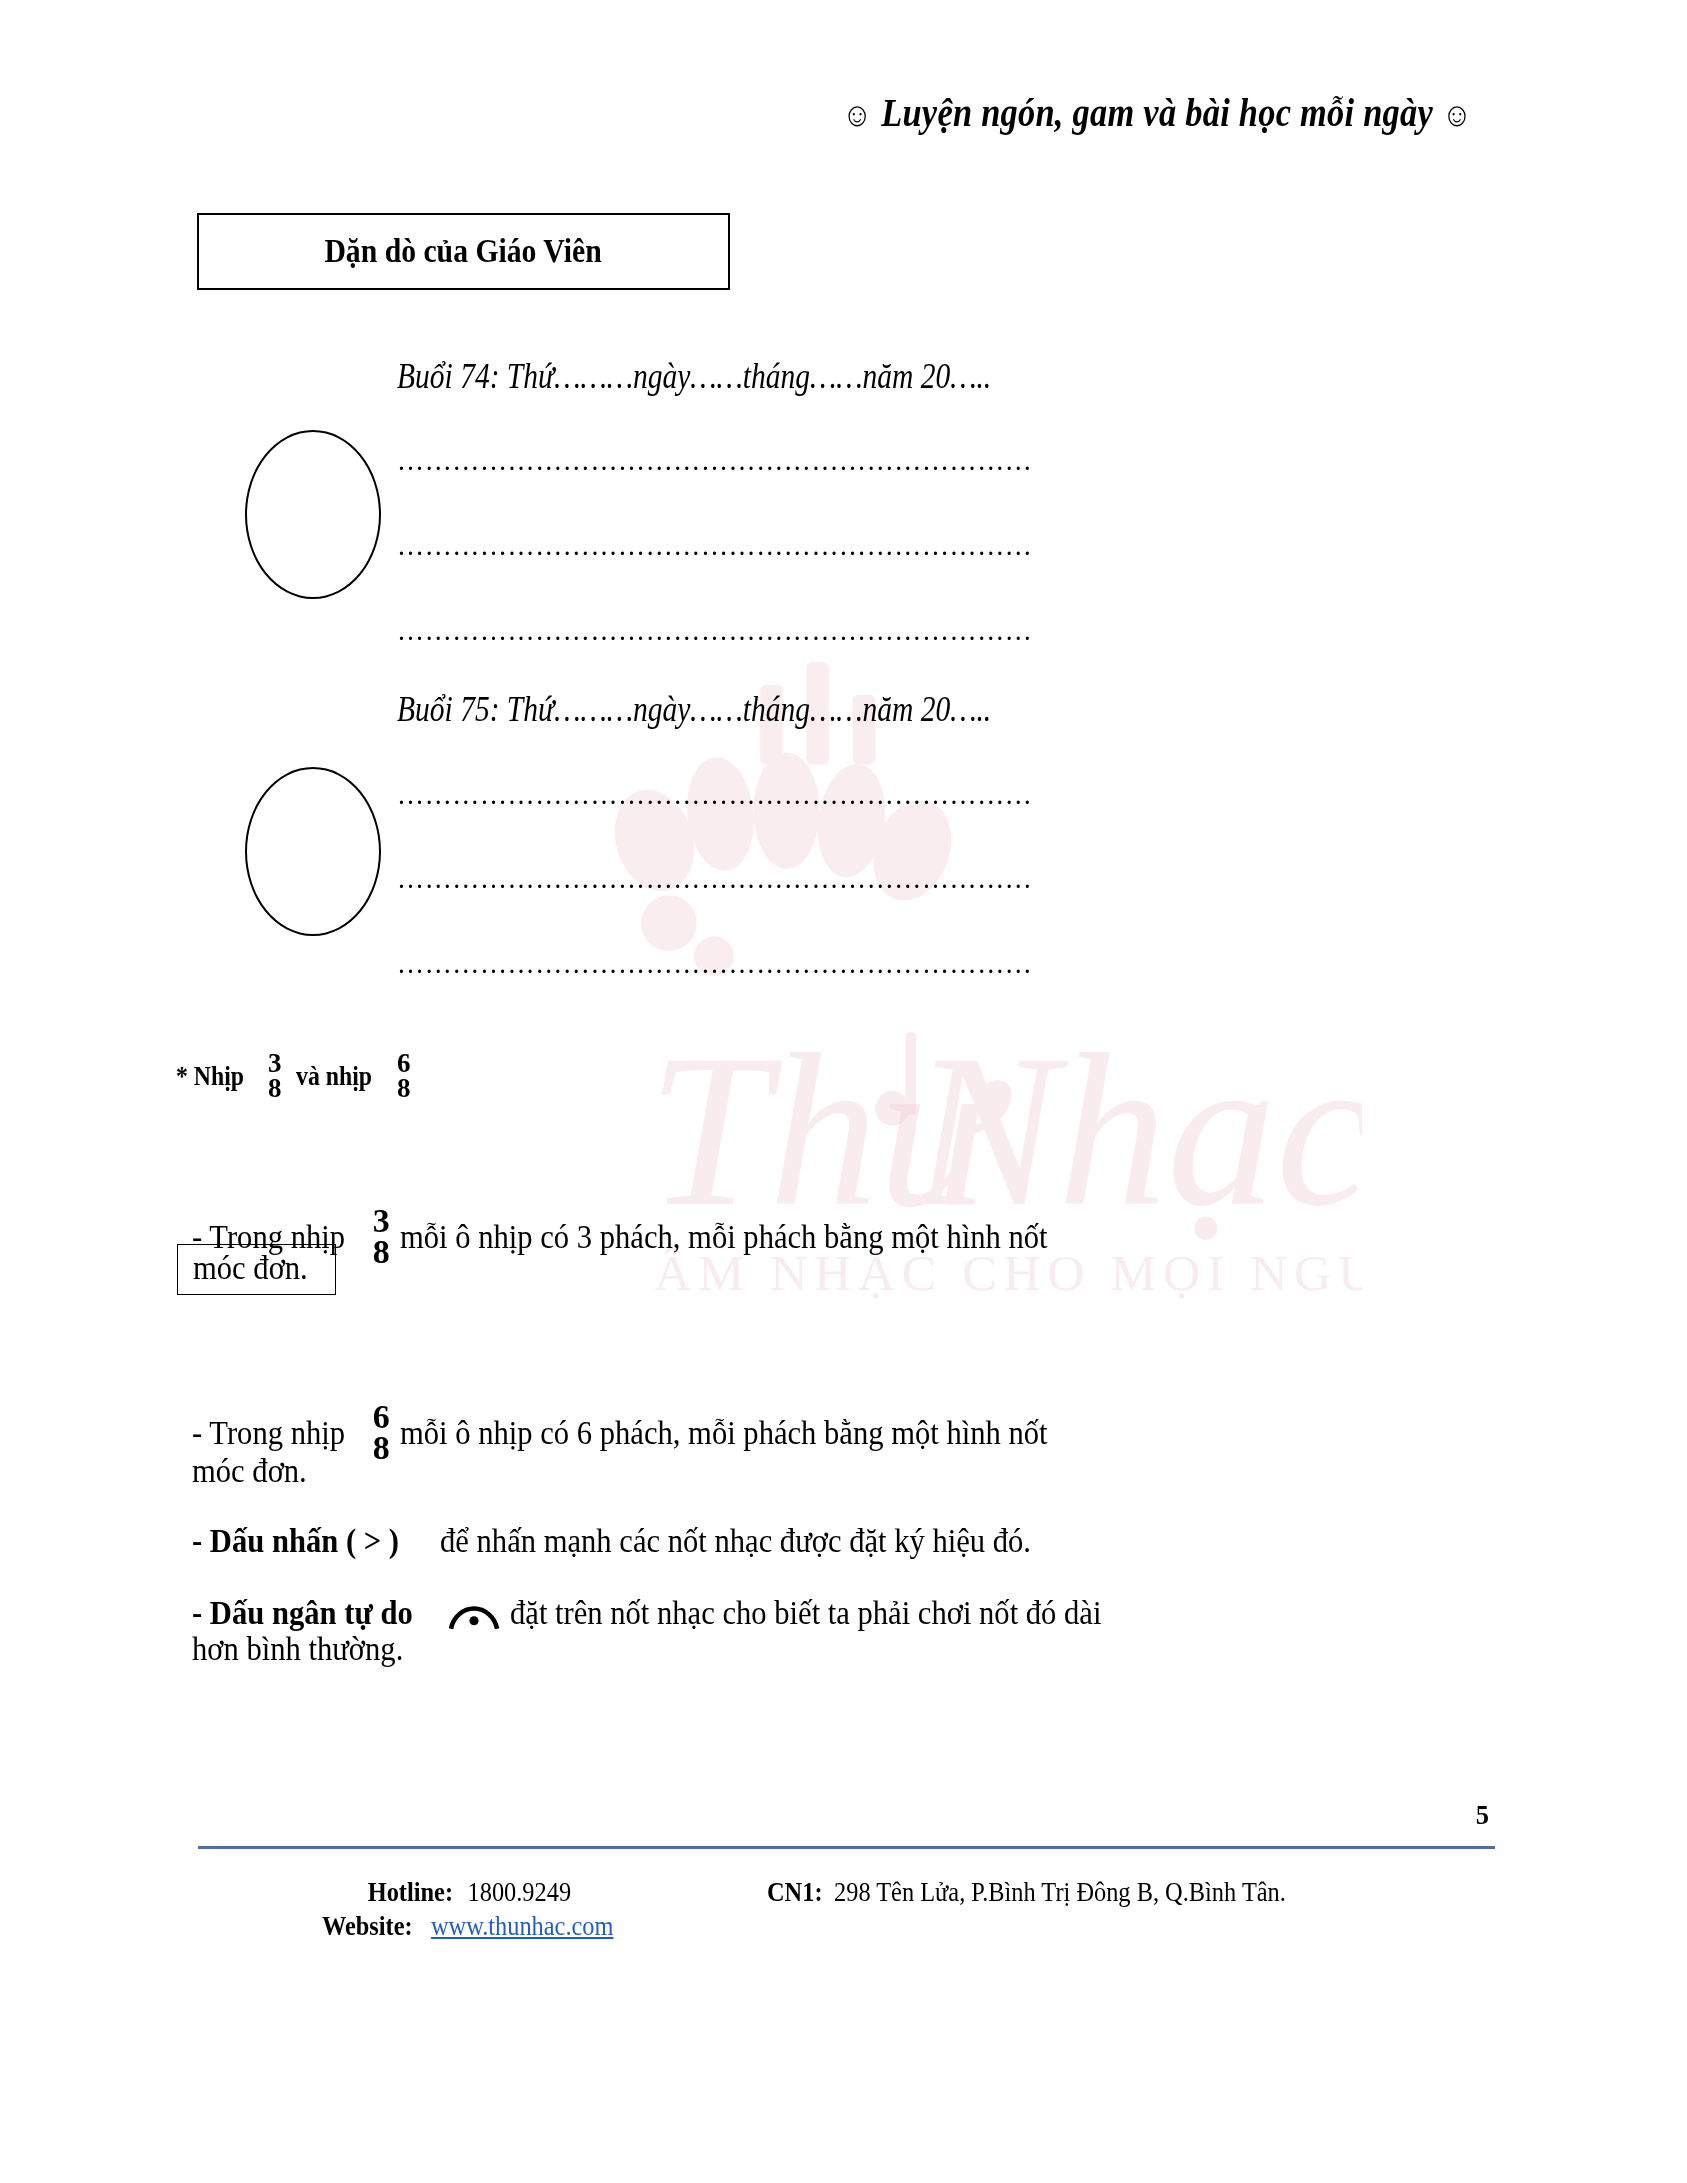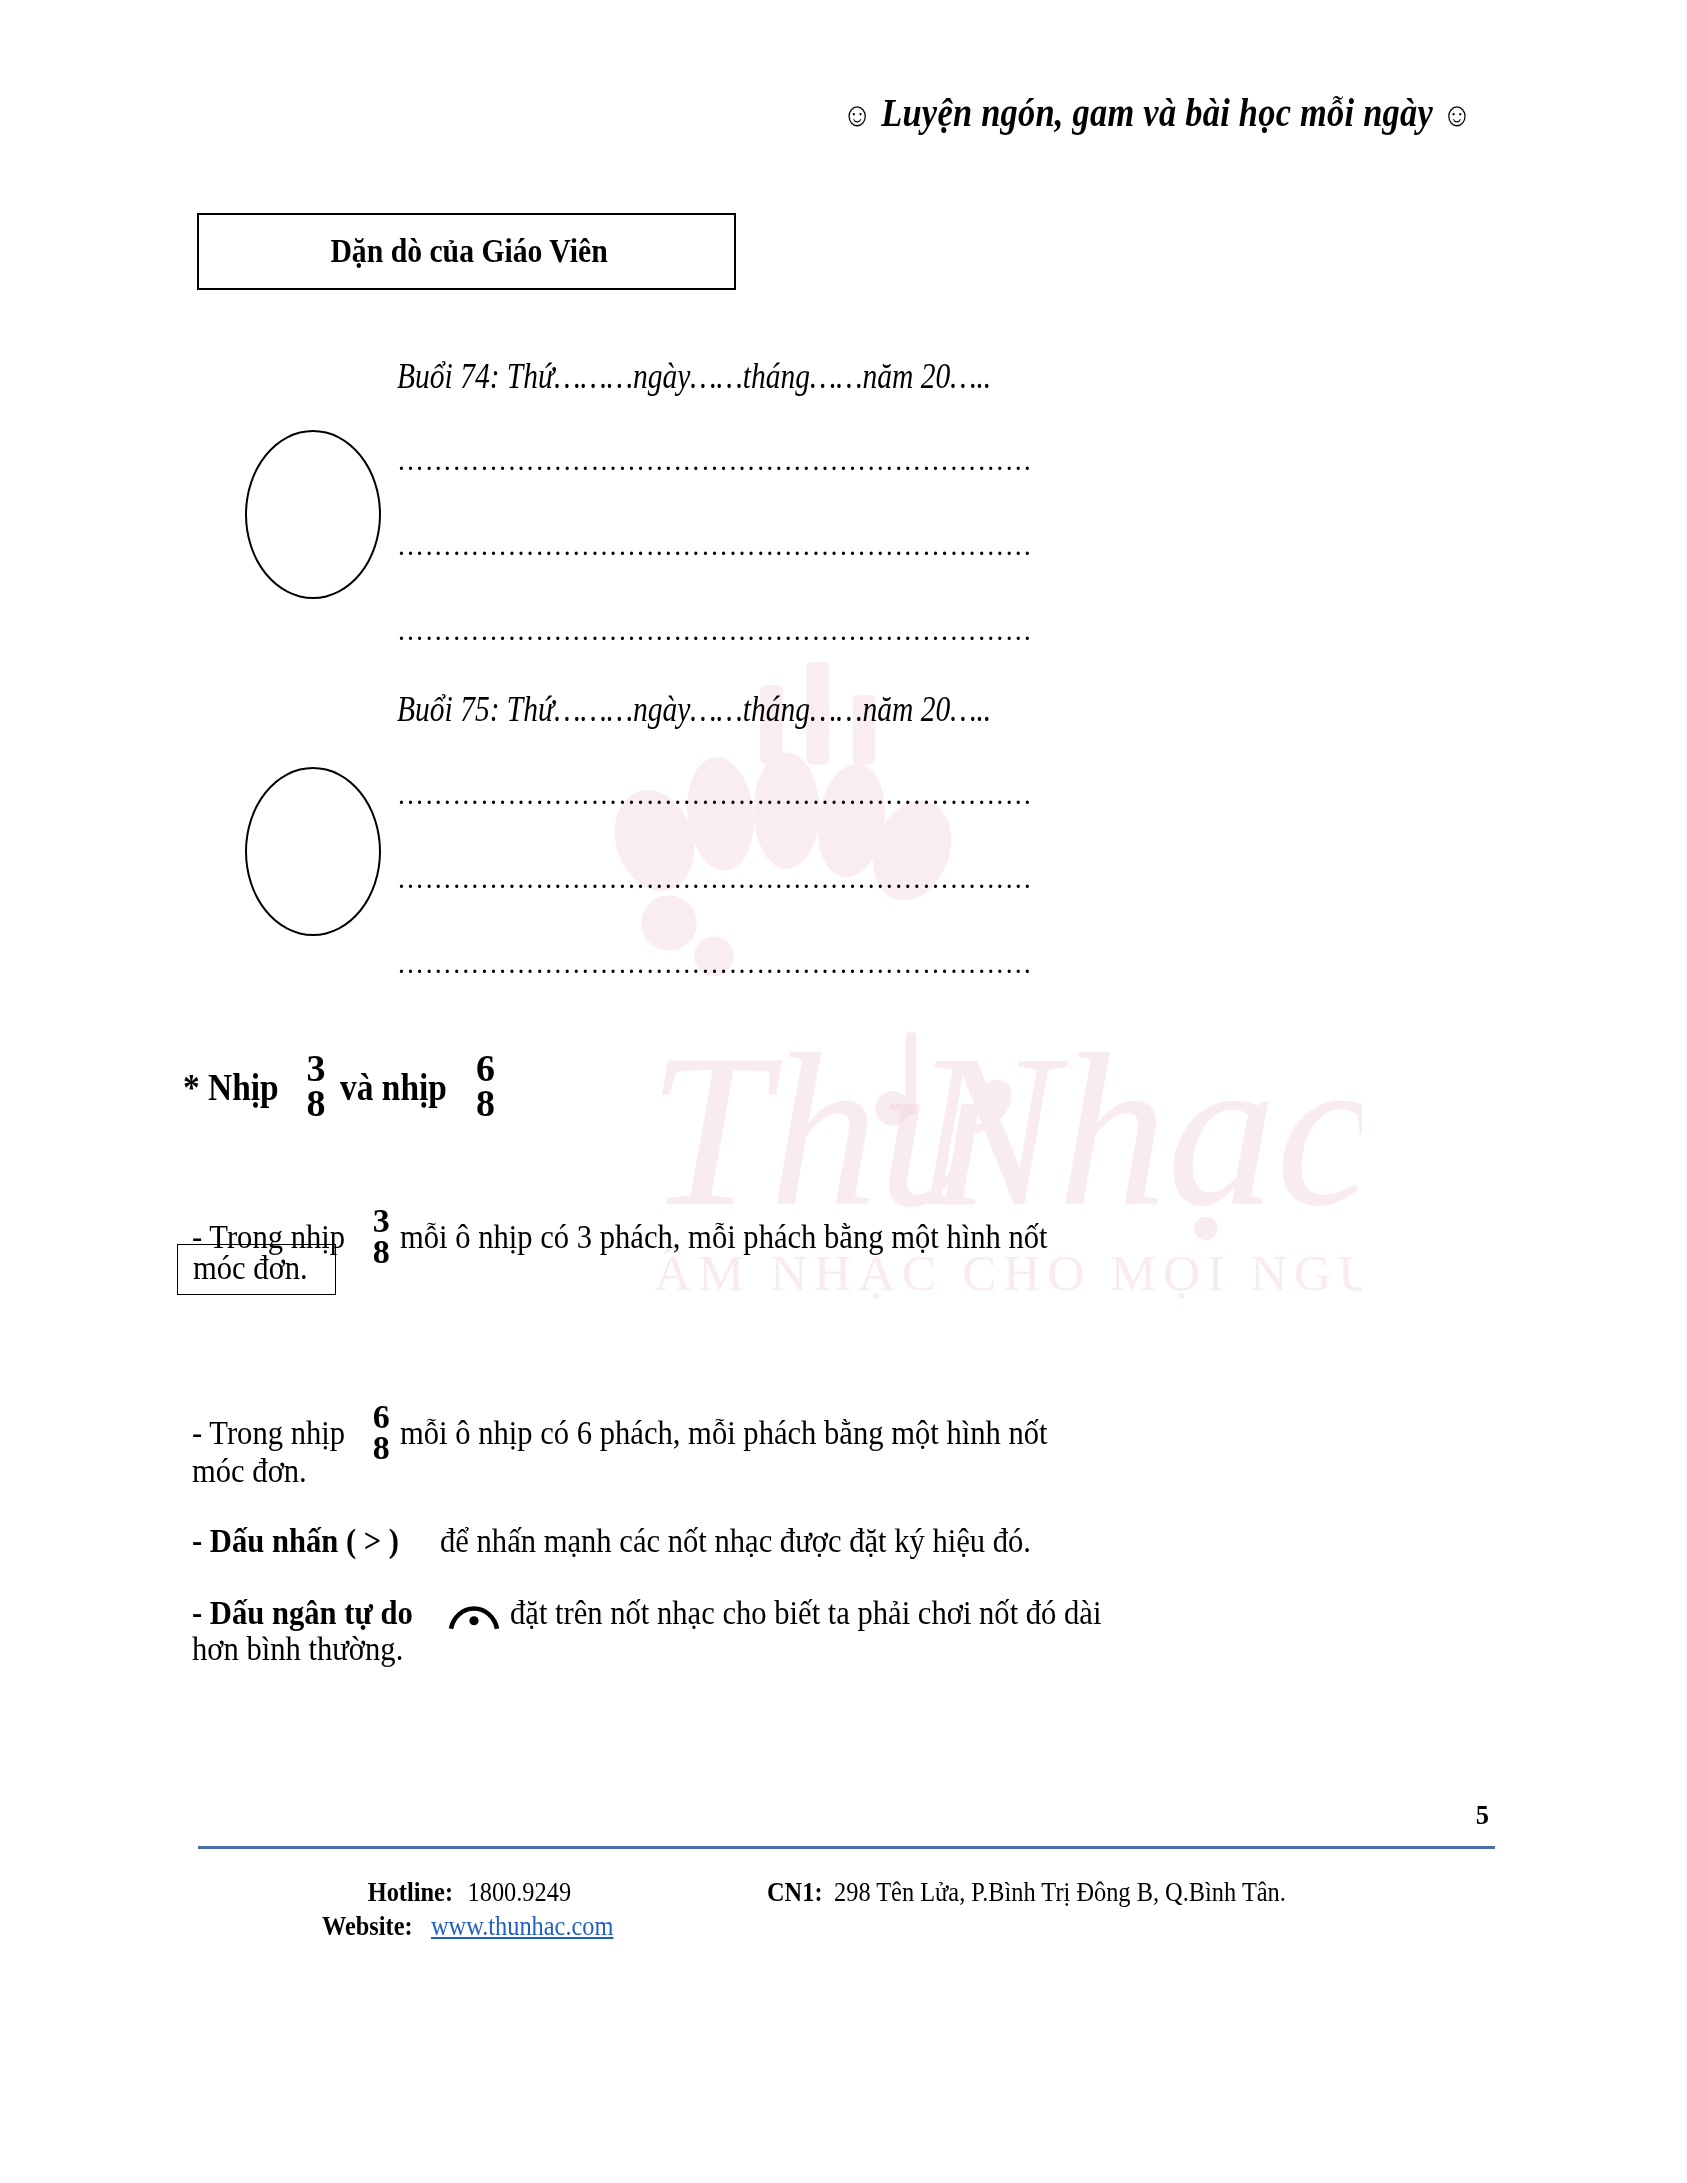--- a/index.html
+++ b/index.html
@@ -36,21 +36,20 @@
   }
   .smiley{font-style:normal;font-weight:normal;font-size:34px;}
 
   
   .note-box{
     position:absolute; left:197px; top:213px;
     width:529px; height:73px;
     border:2px solid #000;
     display:flex; align-items:center; justify-content:center;
     z-index:3;
-    padding-left:6px;
   }
   .note-box span{
     font-weight:bold; font-size:33px;
     transform:scaleX(.9);
     white-space:nowrap;
   }
 
   
   .session{position:absolute;left:0;width:1687px;z-index:3;}
   .session-title{
@@ -67,22 +66,22 @@
     border-radius:50%;
   }
   .dotline{
     position:absolute; left:397px; width:873px;
     font-size:30px; letter-spacing:0.7px;
     color:#000; white-space:nowrap; overflow:hidden;
     transform:scaleX(.9); transform-origin:left center;
   }
 
   .nhip-head{
-    position:absolute; left:183px; top:1052px;
-    font-weight:bold; font-size:38px;
+    position:absolute; left:176px; top:1052px;
+    font-weight:bold; font-size:27px;
     display:flex; align-items:center;
     white-space:nowrap;
     z-index:3;
   }
   .nhip-head .t{transform:scaleX(.88);transform-origin:left center;display:inline-block;}
 
   .frac{
     display:inline-flex;
     flex-direction:column;
     align-items:center;

